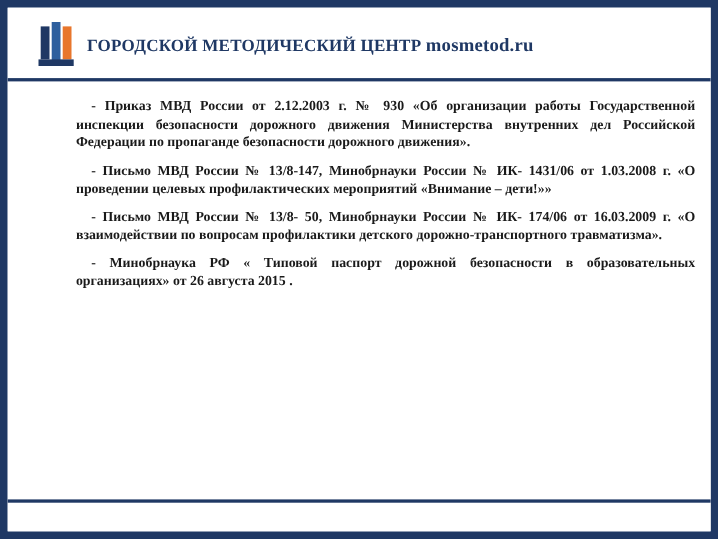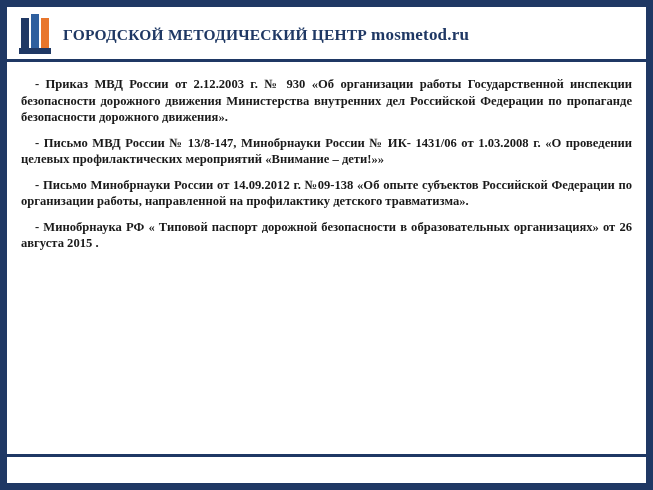--- a/index.html
+++ b/index.html
@@ -31,24 +31,24 @@
     left: 0;
     top: 0;
     right: 0;
     bottom: 0;
     background: #ffffff;
   }
 
   
   .header {
     position: relative;
-    height: 55px;
+    height: 67px;
     display: flex;
     align-items: center;
-    padding-left: 10px;
+    padding-left: 26px;
     box-sizing: border-box;
   }
 
   .logo {
     position: relative;
     width: 36px;
     height: 42px;
     margin-right: 10px;
     flex: 0 0 auto;
   }
@@ -103,20 +103,21 @@
     right: 0;
     bottom: 0;
     height: 3px;
     background: #1f3864;
   }
 
   
   .content {
     padding: 14px 14px 0 14px;
     box-sizing: border-box;
+    margin-left: 48px;
   }
 
   .para {
     font-family: "Liberation Serif", serif;
     font-weight: bold;
     font-size: 12.6px;
     line-height: 16.5px;
     color: #1a1a1a;
     text-align: justify;
     text-justify: inter-word;
@@ -149,19 +150,19 @@
       <div class="header-title">
         <span>ГОРОДСКОЙ МЕТОДИЧЕСКИЙ ЦЕНТР</span>
         <span class="site">mosmetod.ru</span>
       </div>
       <div class="header-rule"></div>
     </div>
 
     <div class="content">
       <p class="para">- Приказ МВД России от 2.12.2003 г. № 930 «Об организации работы Государственной инспекции безопасности дорожного движения Министерства внутренних дел Российской Федерации по пропаганде безопасности дорожного движения».</p>
       <p class="para">- Письмо МВД России № 13/8-147,  Минобрнауки России № ИК- 1431/06 от 1.03.2008 г. «О проведении целевых профилактических мероприятий «Внимание – дети!»»</p>
-      <p class="para">- Письмо Минобрнауки России  от 14.09.2012 г. №09-138 «Об опыте субъектов Российской Федерации по организации работы, направленной на профилактику детского травматизма».</p>
+      <p class="para">- Письмо МВД России № 13/8- 50,  Минобрнауки России № ИК- 174/06 от 16.03.2009 г. «О взаимодействии по вопросам профилактики детского дорожно-транспортного травматизма».</p>
       <p class="para">- Минобрнаука РФ « Типовой паспорт дорожной безопасности в образовательных организациях» от  26 августа 2015 .</p>
     </div>
 
     <div class="footer-rule"></div>
   </div>
 </div>
 
 </body></html>

